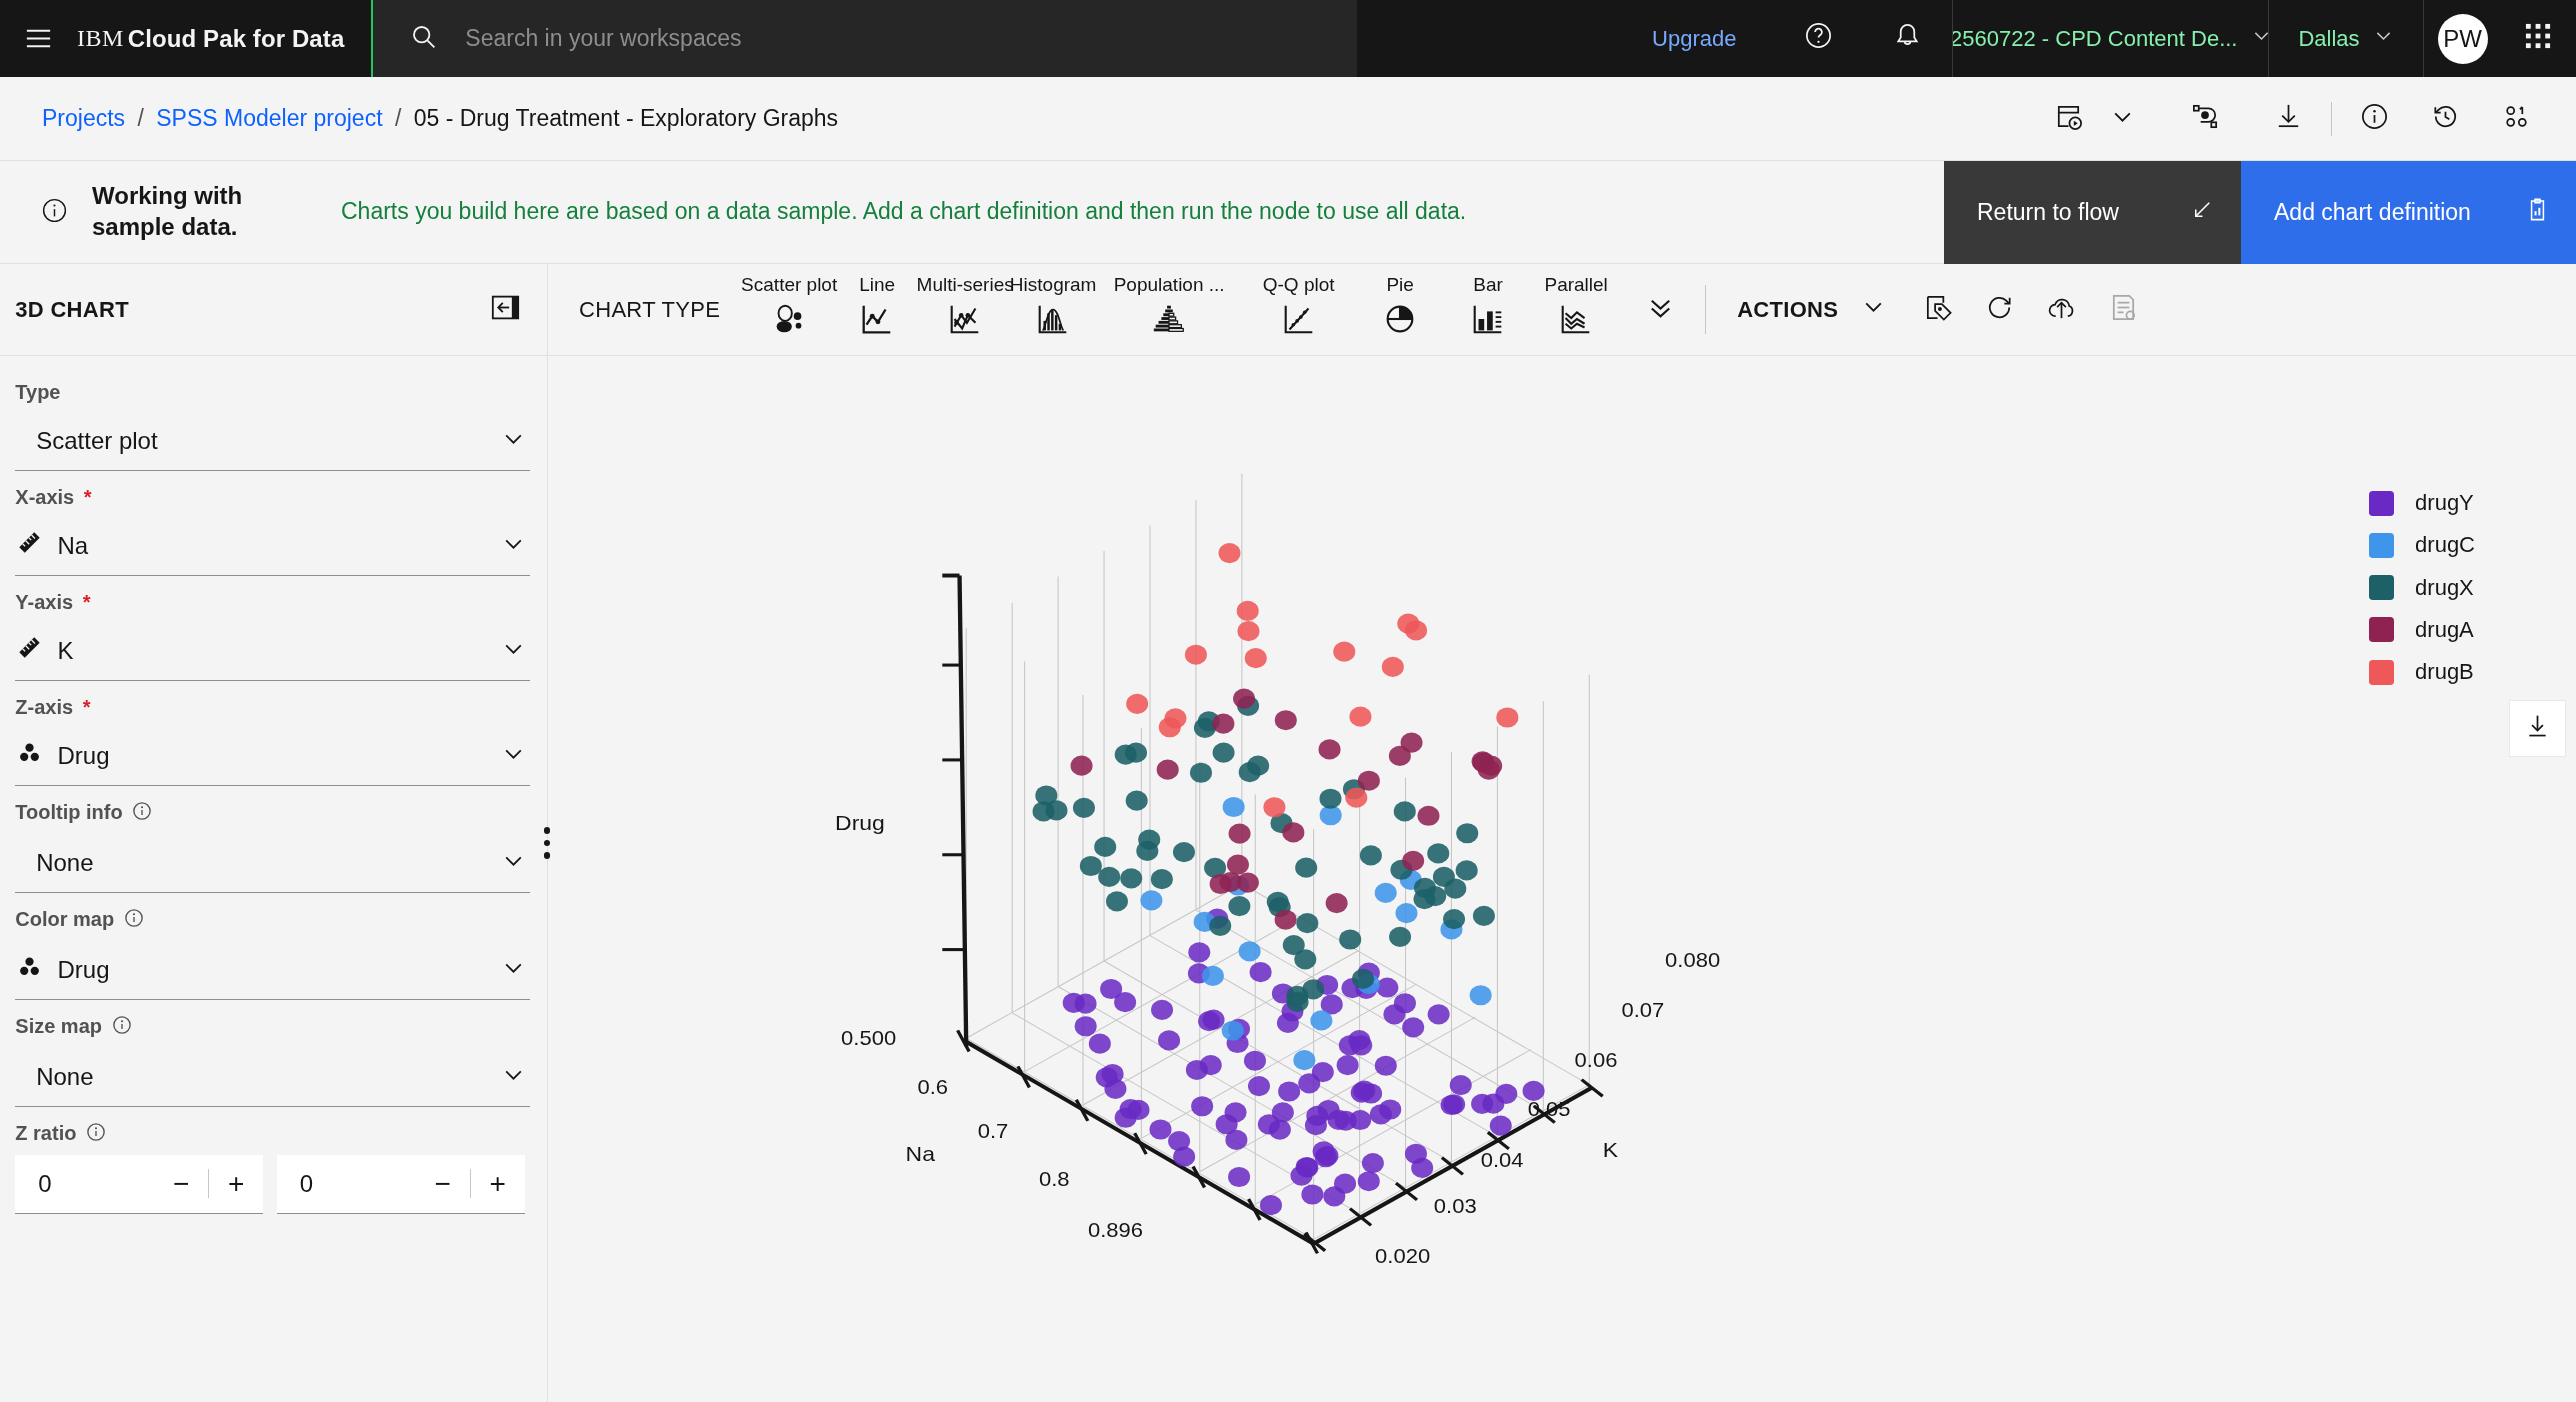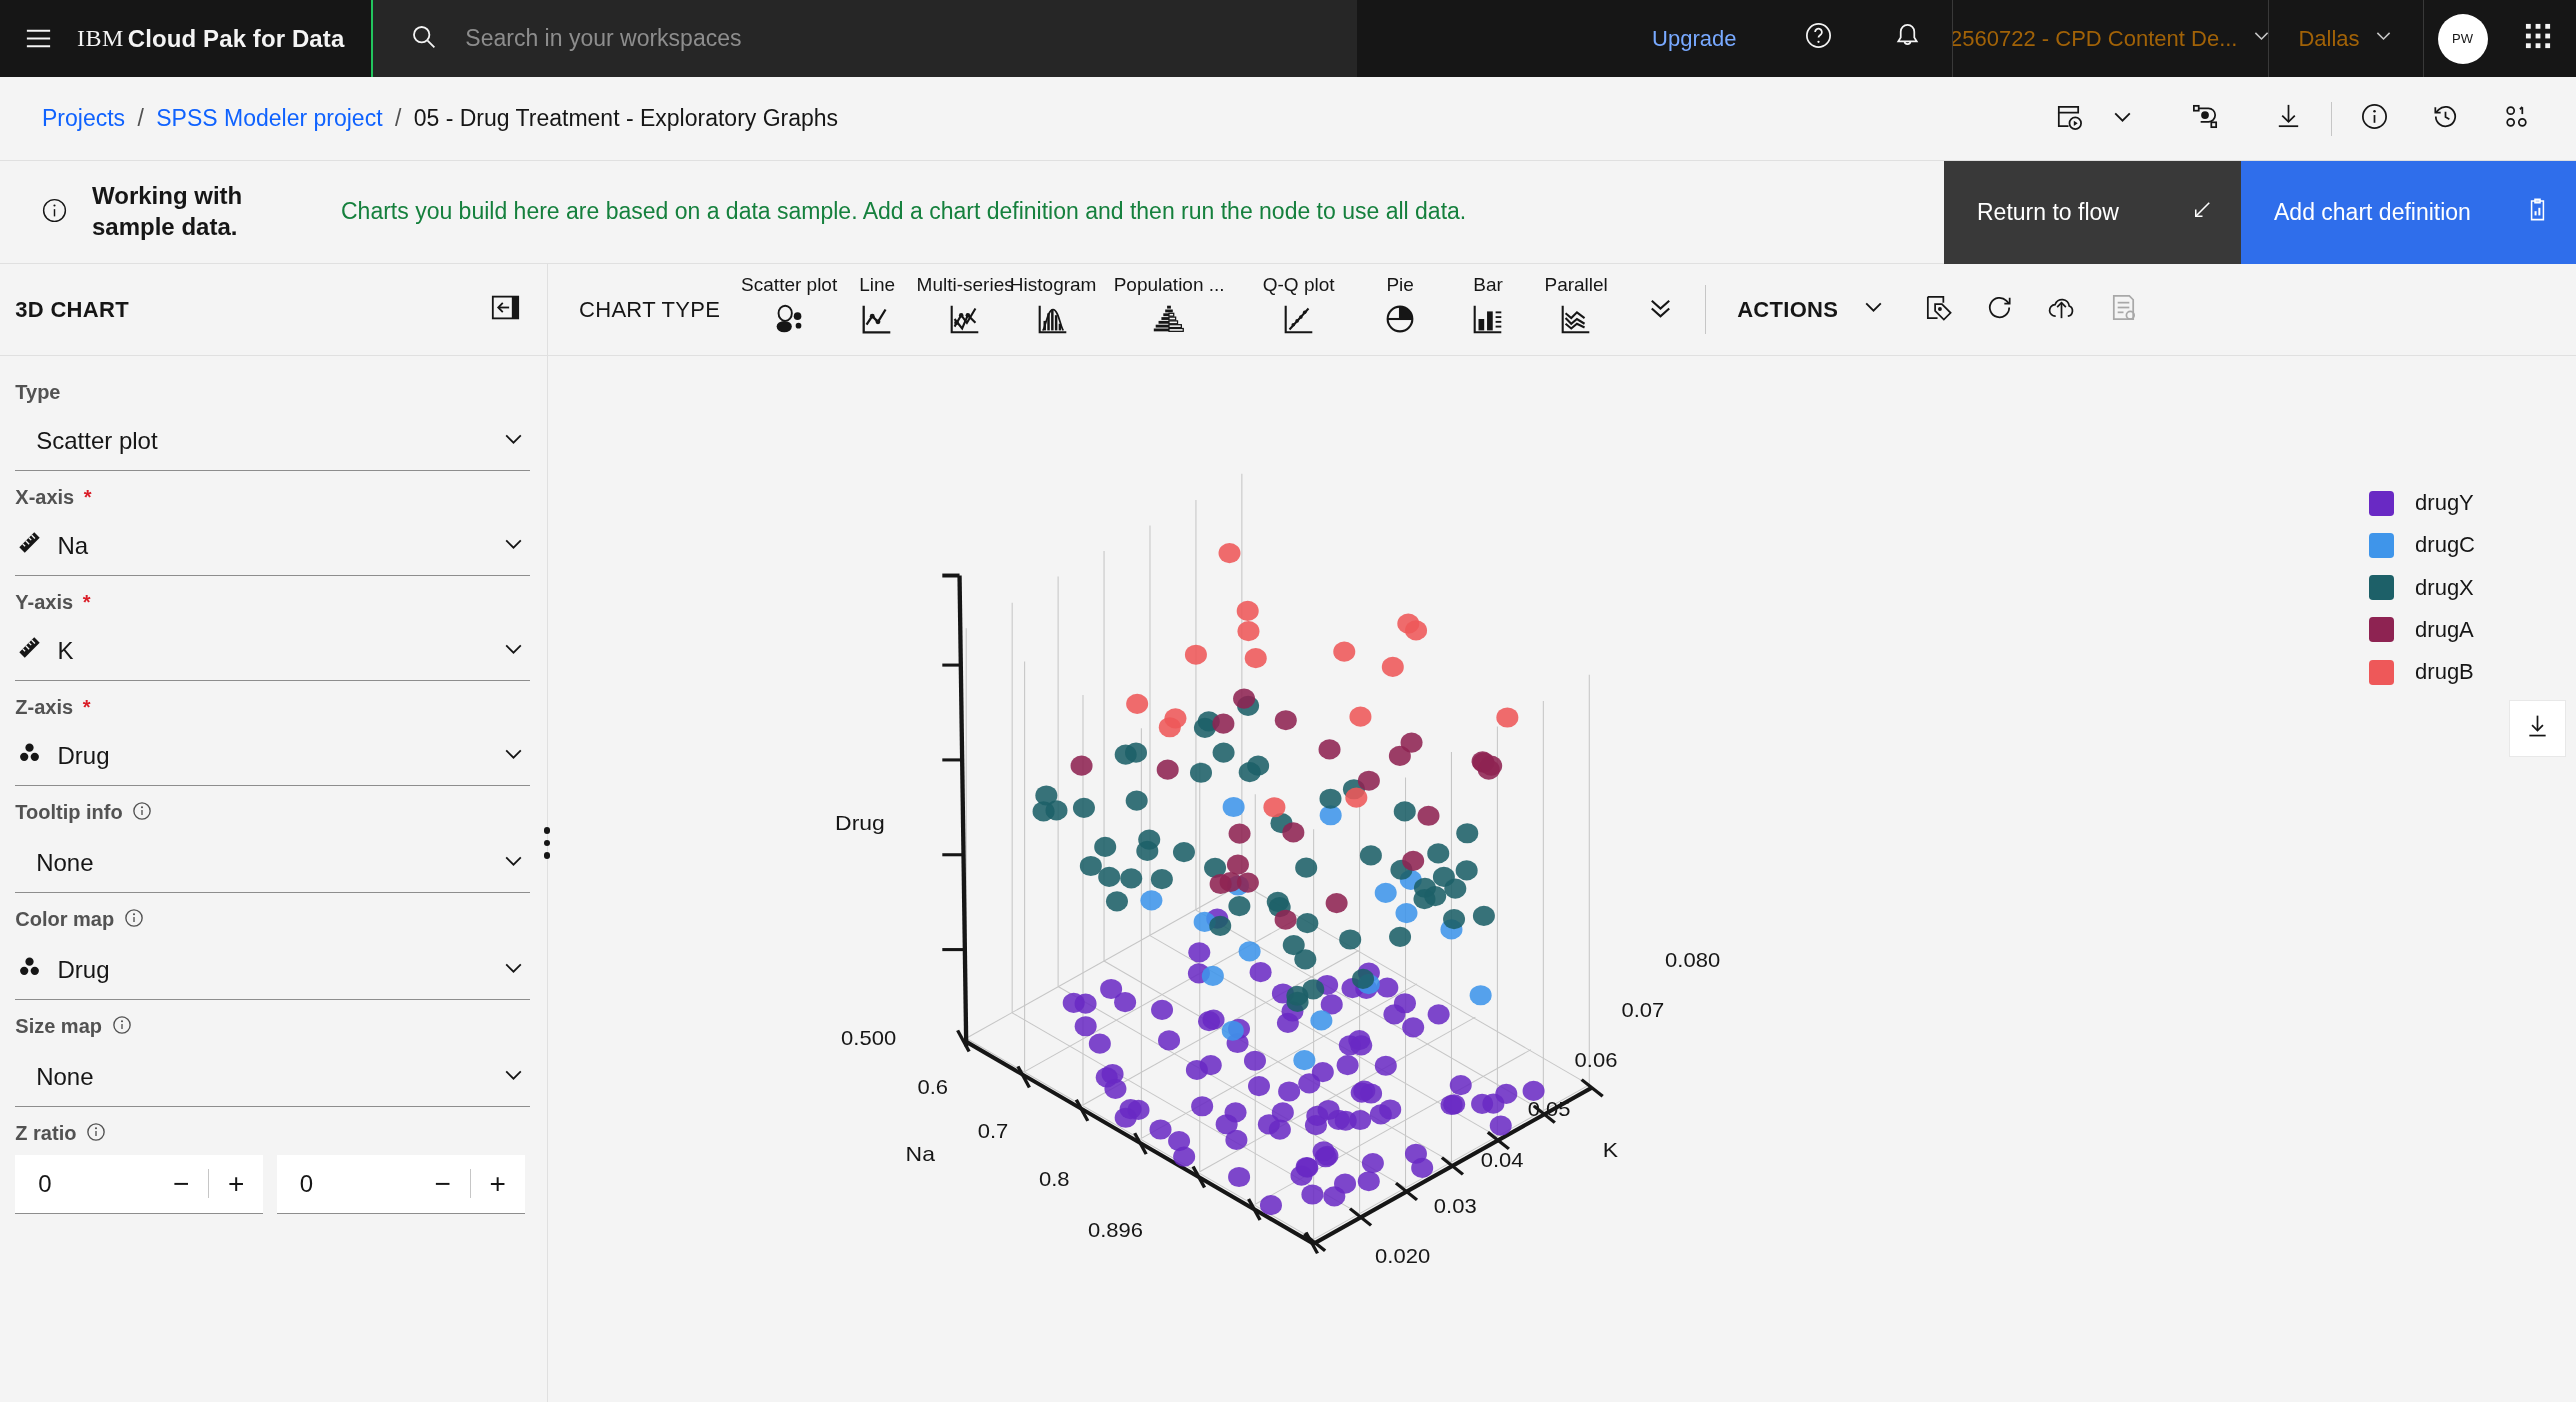--- a/index.html
+++ b/index.html
@@ -30,34 +30,34 @@
   }
   .hdr-search input {
     background: transparent; border: none; outline: none; color: #f4f4f4;
     font-size: 23px; font-family: "Liberation Sans", sans-serif; width: 100%;
   }
   .hdr-search input::placeholder { color: #8d8d8d; }
   .hdr-spacer { flex: 1 1 auto; }
   .hdr-right { display: flex; align-items: stretch; }
   .hdr-item {
     display: flex; align-items: center; justify-content: center; gap: 13.4px;
-    padding: 0 29px; font-size: 22px; color: #a16207; cursor: pointer;
+    padding: 0 29px; font-size: 22px; color: #86efac; cursor: pointer;
     white-space: nowrap;
   }
   .hdr-upgrade { color: #78a9ff; font-size: 22px; padding: 0 38px; }
   .hdr-acct { border-left: 1px solid #393939; max-width: 316px; overflow: hidden; }
   .hdr-region { border-left: 1px solid #393939; }
   .hdr-avatar-wrap {
     display: flex; align-items: center; justify-content: center;
     width: 78px; border-left: 1px solid #393939;
   }
   .avatar {
     width: 50px; height: 50px; border-radius: 50%; background: #fff; color: #161616;
     display: flex; align-items: center; justify-content: center;
-    font-size: 13px; font-weight: 400;
+    font-size: 24px; font-weight: 400;
   }
   .hdr-grid-wrap { display: flex; align-items: center; justify-content: center; width: 75px; }
 
   
   .crumbbar {
     height: 84px; background: #f4f4f4; display: flex; align-items: center;
     padding: 0 33px 0 42px; border-bottom: 1px solid #e0e0e0;
   }
   .crumbs { display: flex; align-items: center; gap: 12.4px; font-size: 23px; }
   .crumbs a { color: #0f62fe; text-decoration: none; cursor: pointer; }

